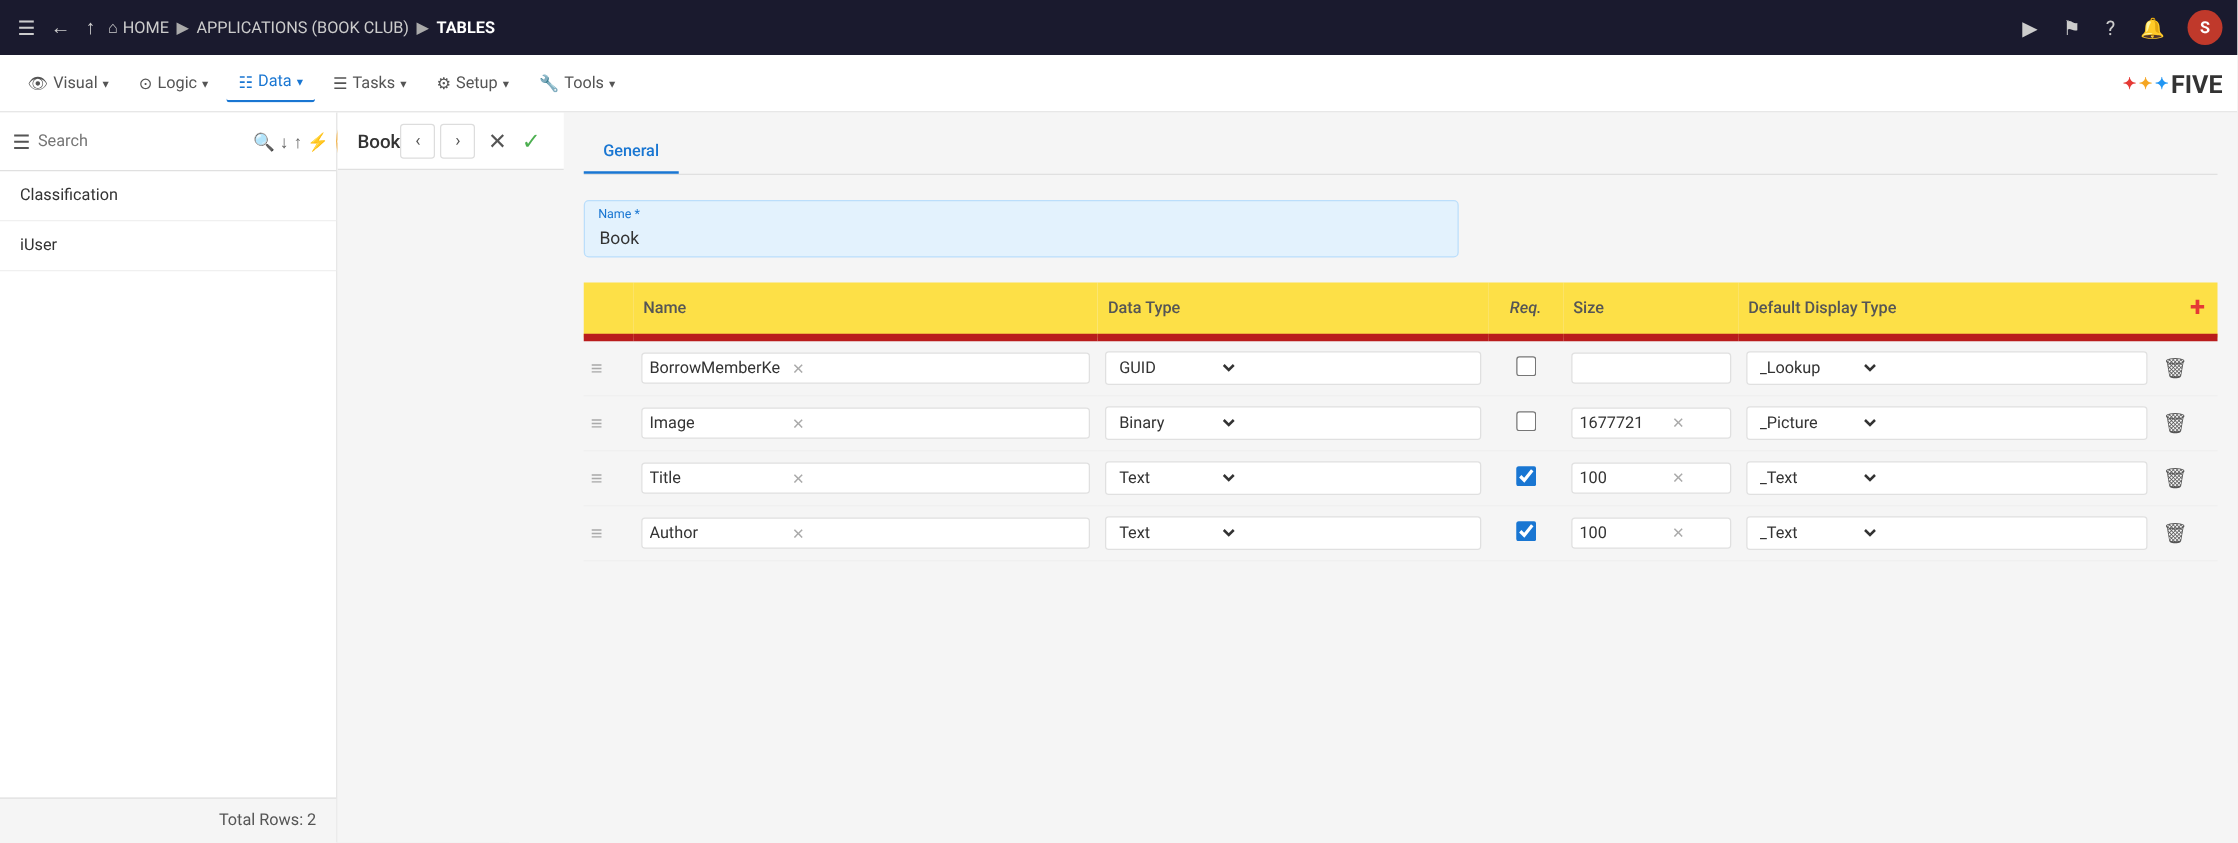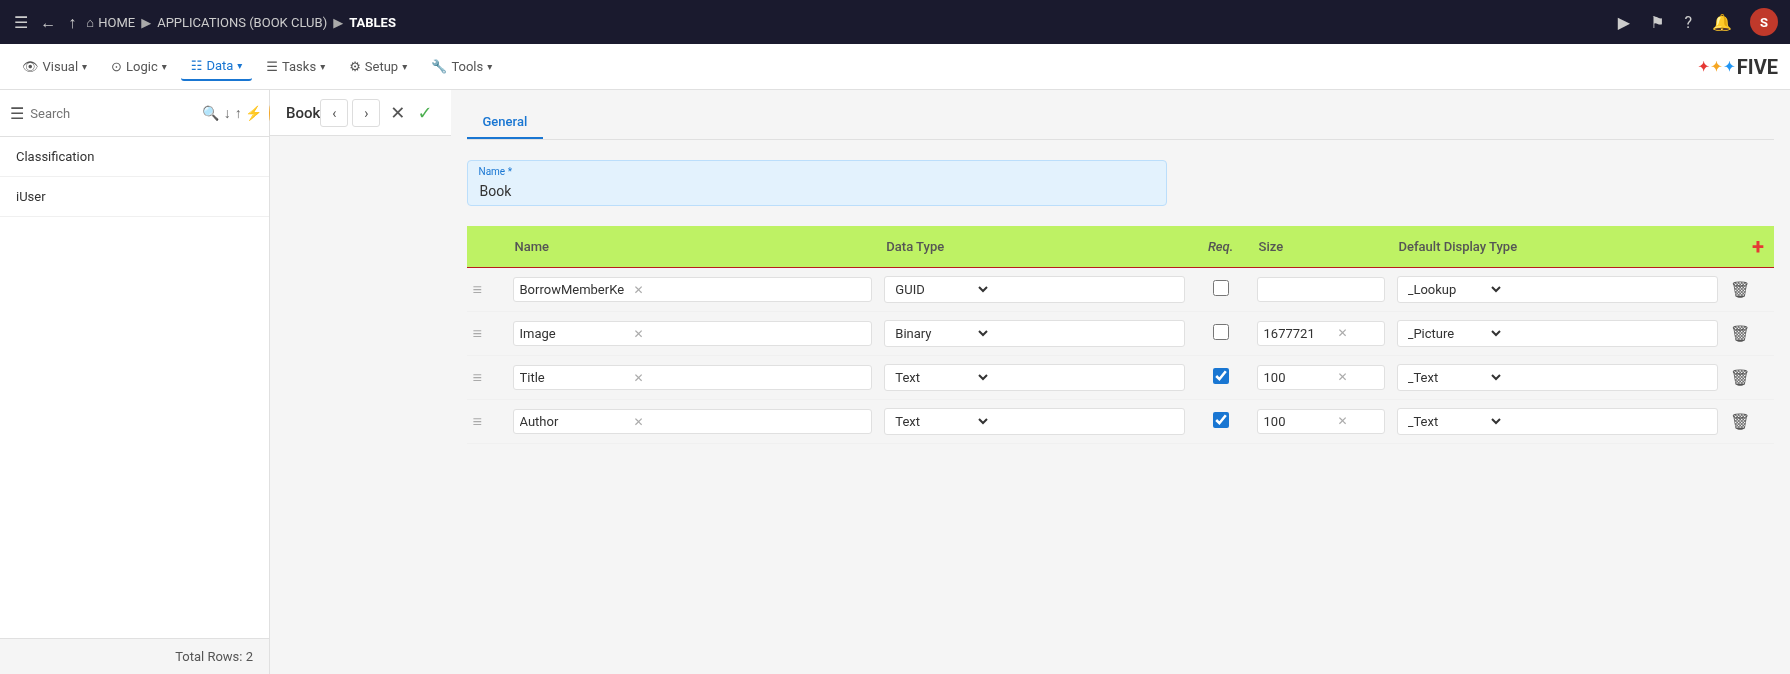--- a/index.html
+++ b/index.html
@@ -190,22 +190,22 @@
     }
 
     
     .fields-table { width: 100%; border-collapse: collapse; }
     .fields-table thead th {
       text-align: left;
       padding: 6px 8px;
       font-size: 12px;
       color: #555;
       font-weight: 500;
-      background: #bef264;
-      border-bottom: 1px solid #b91c1c;
+      background: #fde047;
+      border-bottom: 6px solid #b91c1c;
     }
     .fields-table th.center, .fields-table td.center { text-align: center; }
     .fields-table tbody tr { border-bottom: 1px solid #f0f0f0; }
     .fields-table tbody td { padding: 8px 6px; vertical-align: middle; }
 
     .drag-handle { color: #aaa; font-size: 16px; cursor: grab; }
 
     .field-input-wrap {
       display: flex;
       align-items: center;

